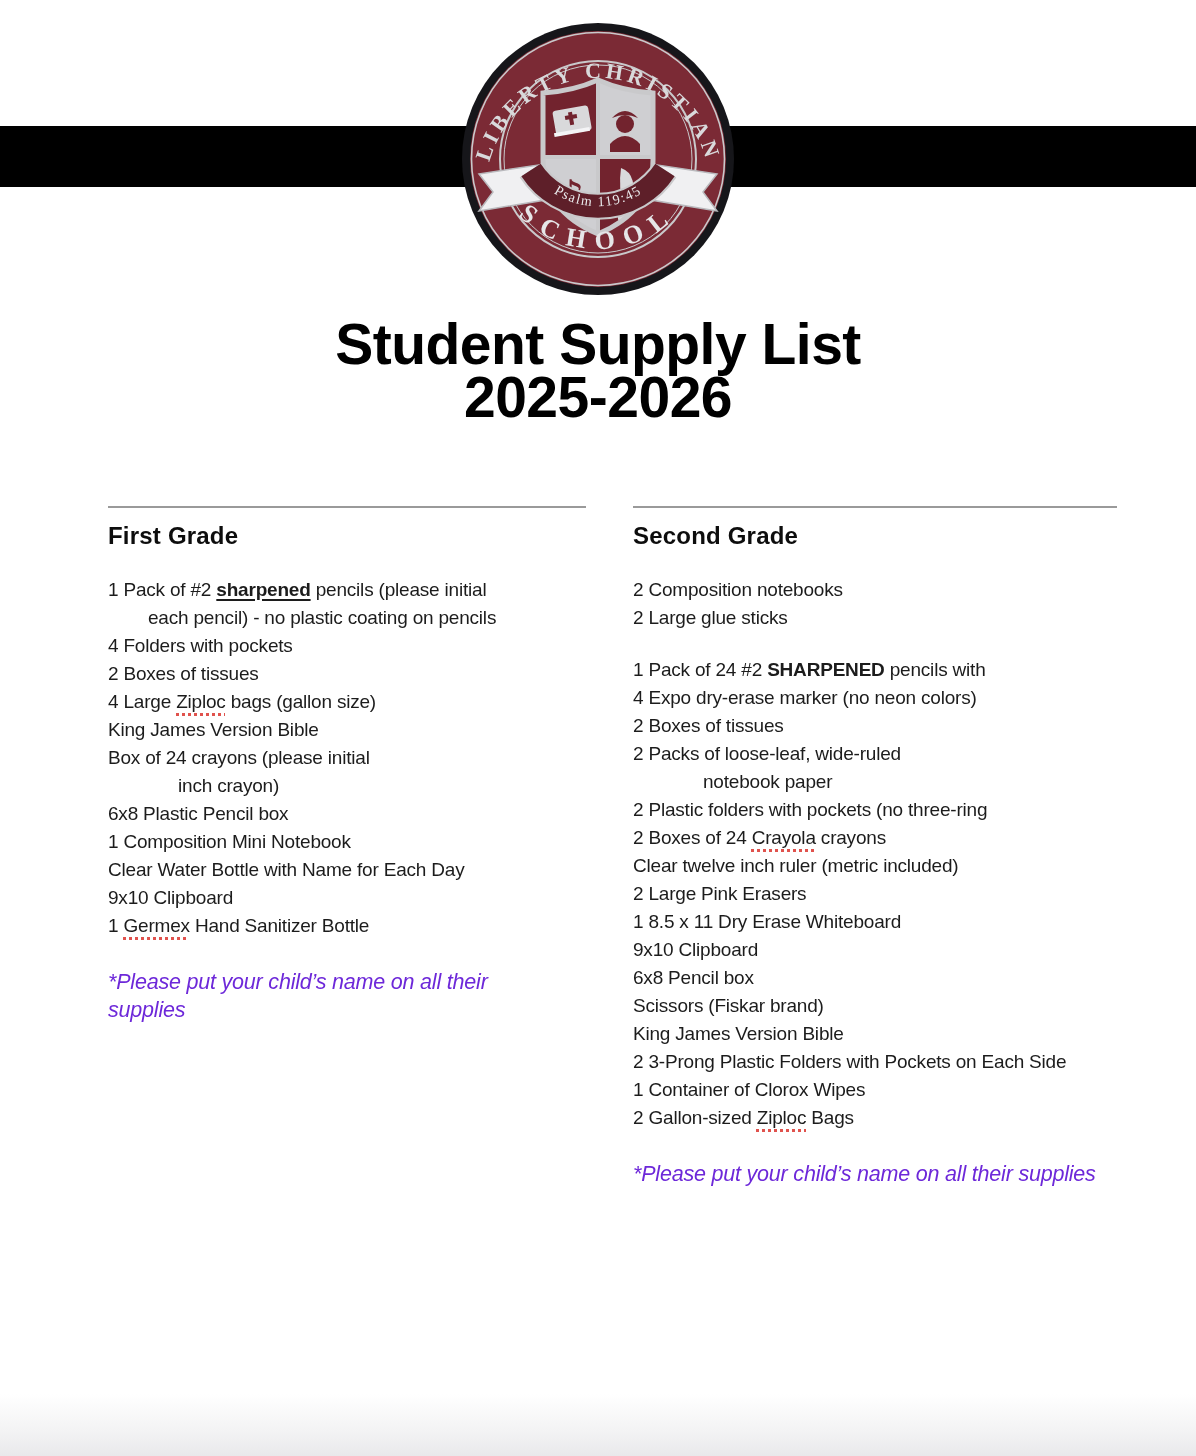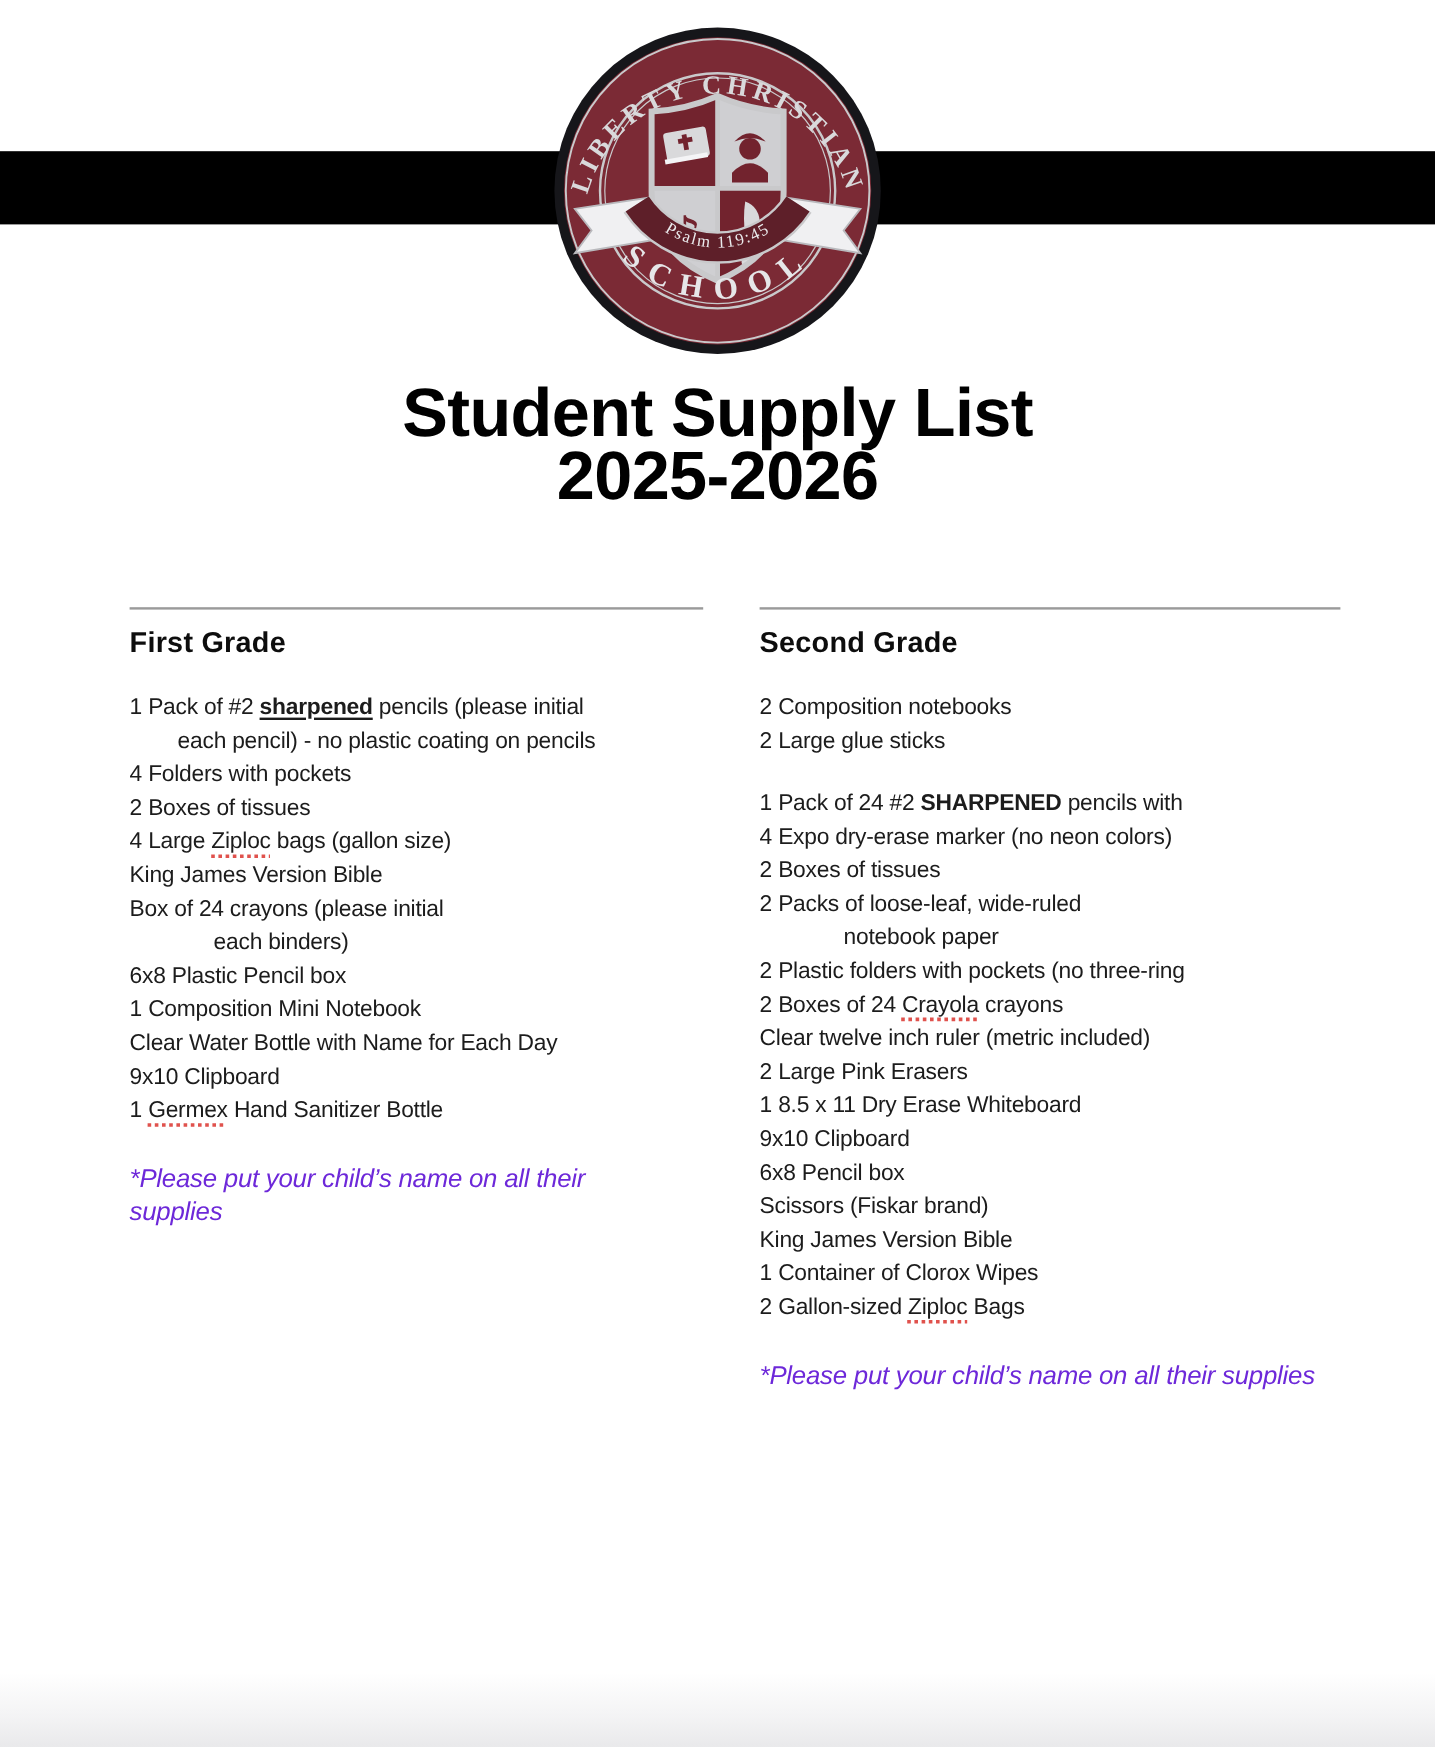--- a/index.html
+++ b/index.html
@@ -121,21 +121,21 @@
   <div class="grade-heading">First Grade</div>
   <div>
       <div class="group">
         <div class="line indent-0"><span>1 Pack of #2 </span><span class="s-bu">sharpened</span><span> pencils (please initial</span></div>
         <div class="line indent-1"><span>each pencil) - no plastic coating on pencils</span></div>
         <div class="line indent-0"><span>4 Folders with pockets</span></div>
         <div class="line indent-0"><span>2 Boxes of tissues</span></div>
         <div class="line indent-0"><span>4 Large </span><span class="s-sq">Ziploc</span><span> bags (gallon size)</span></div>
         <div class="line indent-0"><span>King James Version Bible</span></div>
         <div class="line indent-0"><span>Box of 24 crayons (please initial</span></div>
-        <div class="line indent-2"><span>each binders)</span></div>
+        <div class="line indent-2"><span>inch crayon)</span></div>
         <div class="line indent-0"><span>6x8 Plastic Pencil box</span></div>
         <div class="line indent-0"><span>1 Composition Mini Notebook</span></div>
         <div class="line indent-0"><span>Clear Water Bottle with Name for Each Day</span></div>
         <div class="line indent-0"><span>9x10 Clipboard</span></div>
         <div class="line indent-0"><span>1 </span><span class="s-sq">Germex</span><span> Hand Sanitizer Bottle</span></div>
       </div>
     </div>
   <div class="note">
       <div class="note-line">*Please put your child’s name on all their</div>
       <div class="note-line">supplies</div>
@@ -158,20 +158,21 @@
         <div class="line indent-2"><span>notebook paper</span></div>
         <div class="line indent-0"><span>2 Plastic folders with pockets (no three-ring</span></div>
         <div class="line indent-0"><span>2 Boxes of 24 </span><span class="s-sq">Crayola</span><span> crayons</span></div>
         <div class="line indent-0"><span>Clear twelve inch ruler (metric included)</span></div>
         <div class="line indent-0"><span>2 Large Pink Erasers</span></div>
         <div class="line indent-0"><span>1 8.5 x 11 Dry Erase Whiteboard</span></div>
         <div class="line indent-0"><span>9x10 Clipboard</span></div>
         <div class="line indent-0"><span>6x8 Pencil box</span></div>
         <div class="line indent-0"><span>Scissors (Fiskar brand)</span></div>
         <div class="line indent-0"><span>King James Version Bible</span></div>
+        <div class="line indent-0"><span>2 3-Prong Plastic Folders with Pockets on Each Side</span></div>
         <div class="line indent-0"><span>1 Container of Clorox Wipes</span></div>
         <div class="line indent-0"><span>2 Gallon-sized </span><span class="s-sq">Ziploc</span><span> Bags</span></div>
       </div>
     </div>
   <div class="note">
       <div class="note-line">*Please put your child’s name on all their supplies</div>
     </div>
 </div>
 
 </body></html>

